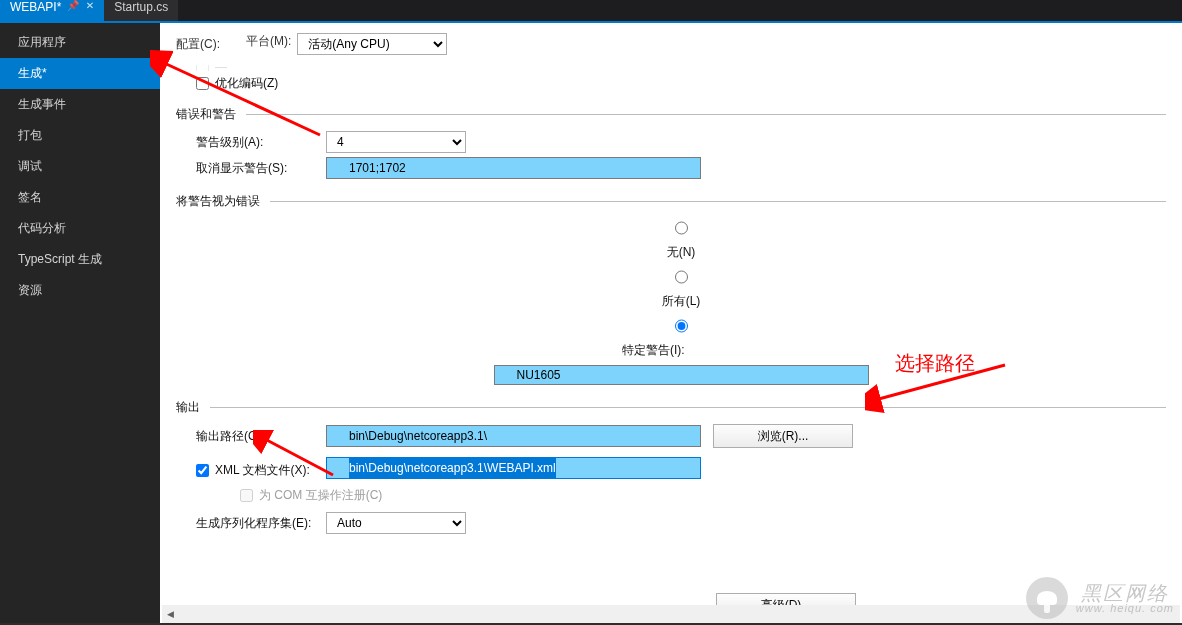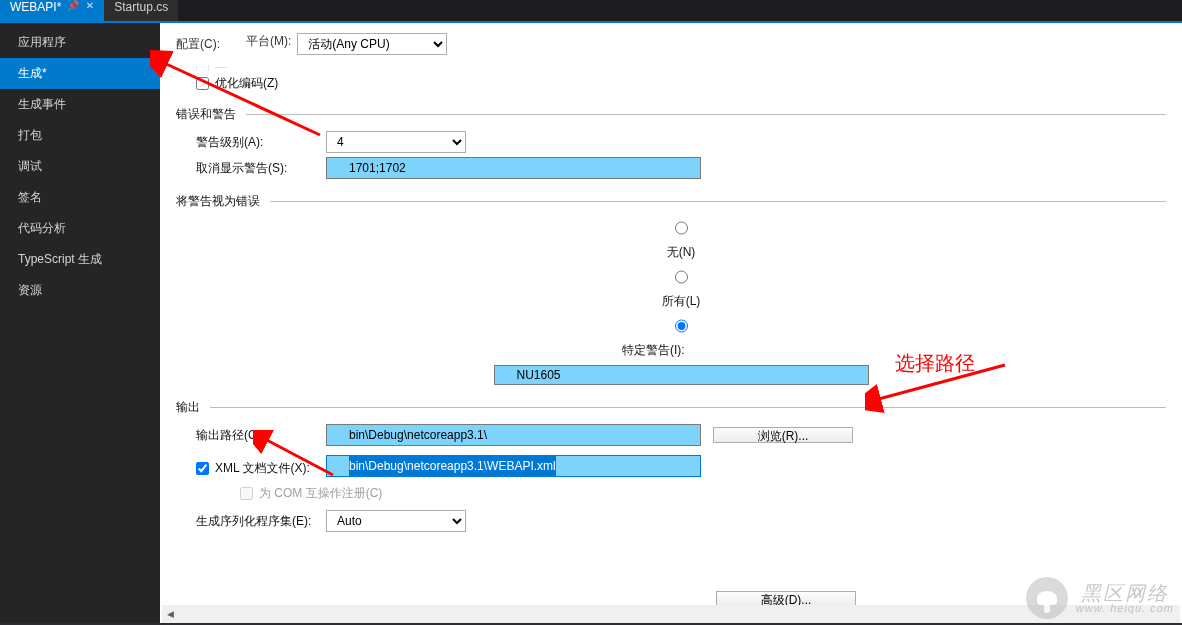--- a/index.html
+++ b/index.html
@@ -38,21 +38,21 @@
 
     .field-label { width: 130px; }
     .txt { border: 1px solid #7a7a7a; height: 22px; font-size: 12px; padding: 0 22px; background: #7dd3fc; }
     .txt.w370 { width: 375px; }
     .txt.hl { border: 1px solid #0078d7; }
     .txt.hl .sel-text { background: #0078d7; color: #fff; padding: 0 0px; display: inline-block; line-height: 20px; }
 
     .radio-row { display: flex; align-items: center; gap: 6px; padding-left: 20px; margin: 6px 0; flex-direction: column; }
     .radio-row input { width: 13px; height: 20px; }
 
-    .btn { height: 16px; border: 1px solid #adadad; background: linear-gradient(#fdfdfd,#ececec); font-size: 12px; padding: 0 18px; cursor: pointer; }
+    .btn { height: 24px; border: 1px solid #adadad; background: linear-gradient(#fdfdfd,#ececec); font-size: 12px; padding: 0 18px; cursor: pointer; }
     .btn.browse { width: 140px; margin-left: 12px; }
     .btn.adv { width: 140px; }
 
     .output-block { margin-left: 0; }
     .output-block .row { margin: 8px 0; }
 
     .adv-row { display: flex; justify-content: flex-start; padding-left: 540px; margin-top: 59px; }
 
     .hscroll { position: absolute; left: 162px; right: 2px; bottom: 2px; height: 18px; background: #f0f0f0; display: flex; align-items: center; }
     .hscroll .arrow { width: 17px; height: 17px; display: flex; align-items: center; justify-content: center; color: #606060; font-size: 9px; background: #f0f0f0; }

